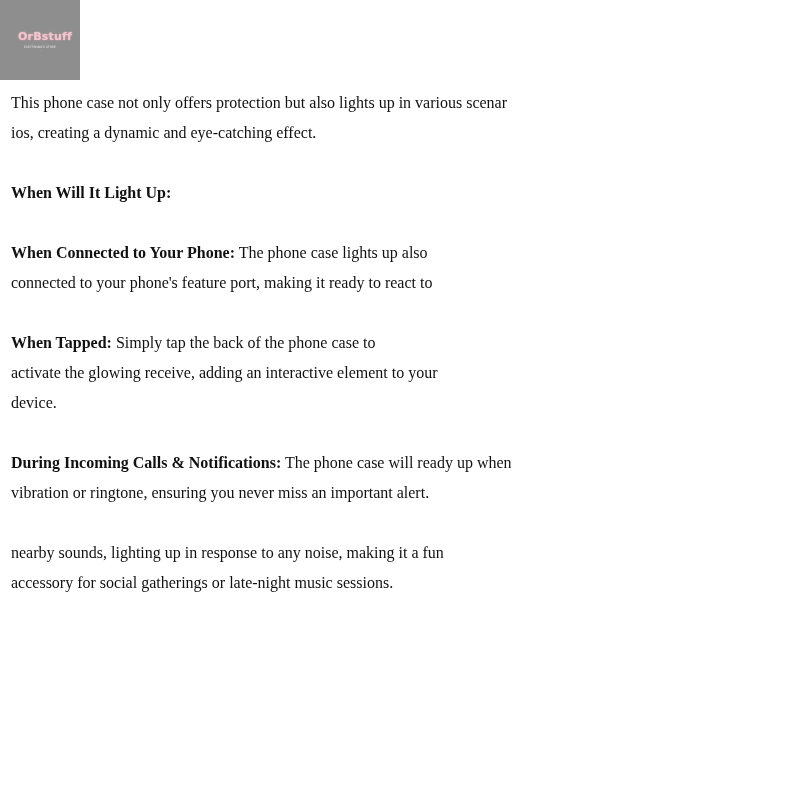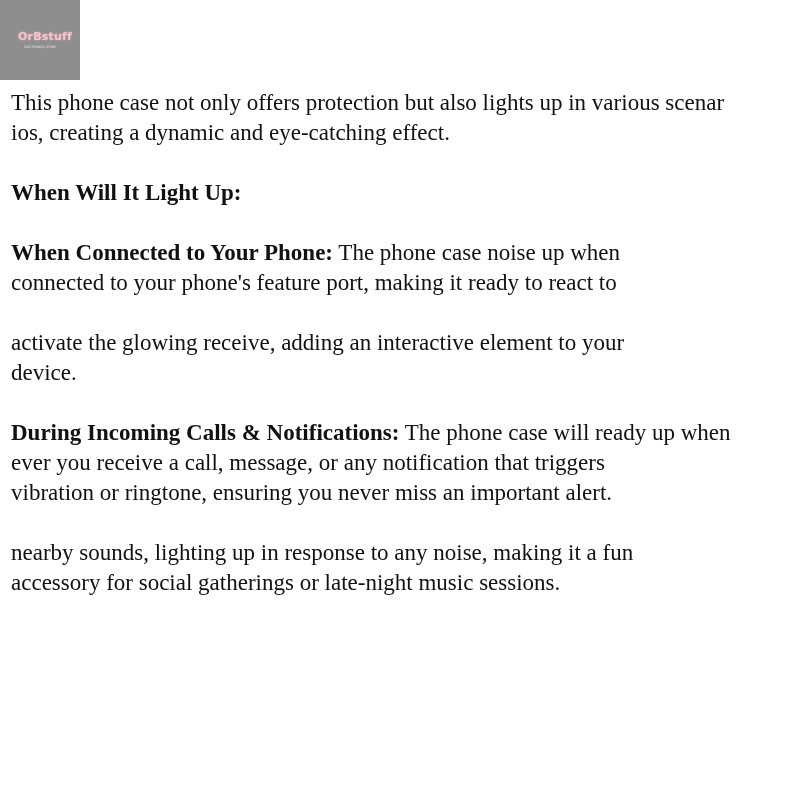--- a/index.html
+++ b/index.html
@@ -49,21 +49,21 @@
       font-family: "DejaVu Sans", sans-serif;
       font-size: 2px;
       color: #e6e6e6;
       line-height: 3px;
     }
     .content {
       position: absolute;
       left: 11px;
       top: 88px;
       width: 785px;
-      font-size: 23px;
+      font-size: 16px;
       line-height: 30px;
     }
     .para {
       margin: 0 0 30px 0;
     }
     .heading {
       font-weight: bold;
       margin: 16px 0 30px 0;
     }
     .label {
@@ -86,32 +86,32 @@
 <div class="content">
 
   <p class="para">
     <span class="line">This phone case not only offers protection but also lights up in various scenar</span>
     <span class="line">ios, creating a dynamic and eye-catching effect.</span>
   </p>
 
   <p class="heading">When Will It Light Up:</p>
 
   <p class="para">
-    <span class="line"><span class="label">When Connected to Your Phone:</span><span> The phone case noise up when</span></span>
+    <span class="line"><span class="label">When Connected to Your Phone:</span><span> The phone case lights up also</span></span>
     <span class="line">connected to your phone's feature port, making it ready to react to</span>
   </p>
 
   <p class="para">
+    <span class="line"><span class="label">When Tapped:</span><span> Simply tap the back of the phone case to</span></span>
     <span class="line">activate the glowing receive, adding an interactive element to your</span>
     <span class="line">device.</span>
   </p>
 
   <p class="para">
     <span class="line"><span class="label">During Incoming Calls &amp; Notifications:</span><span> The phone case will ready up when</span></span>
-    <span class="line">ever you receive a call, message, or any notification that triggers</span>
     <span class="line">vibration or ringtone, ensuring you never miss an important alert.</span>
   </p>
 
   <p class="para">
     <span class="line">nearby sounds, lighting up in response to any noise, making it a fun</span>
     <span class="line">accessory for social gatherings or late-night music sessions.</span>
   </p>
 
 </div>
 

